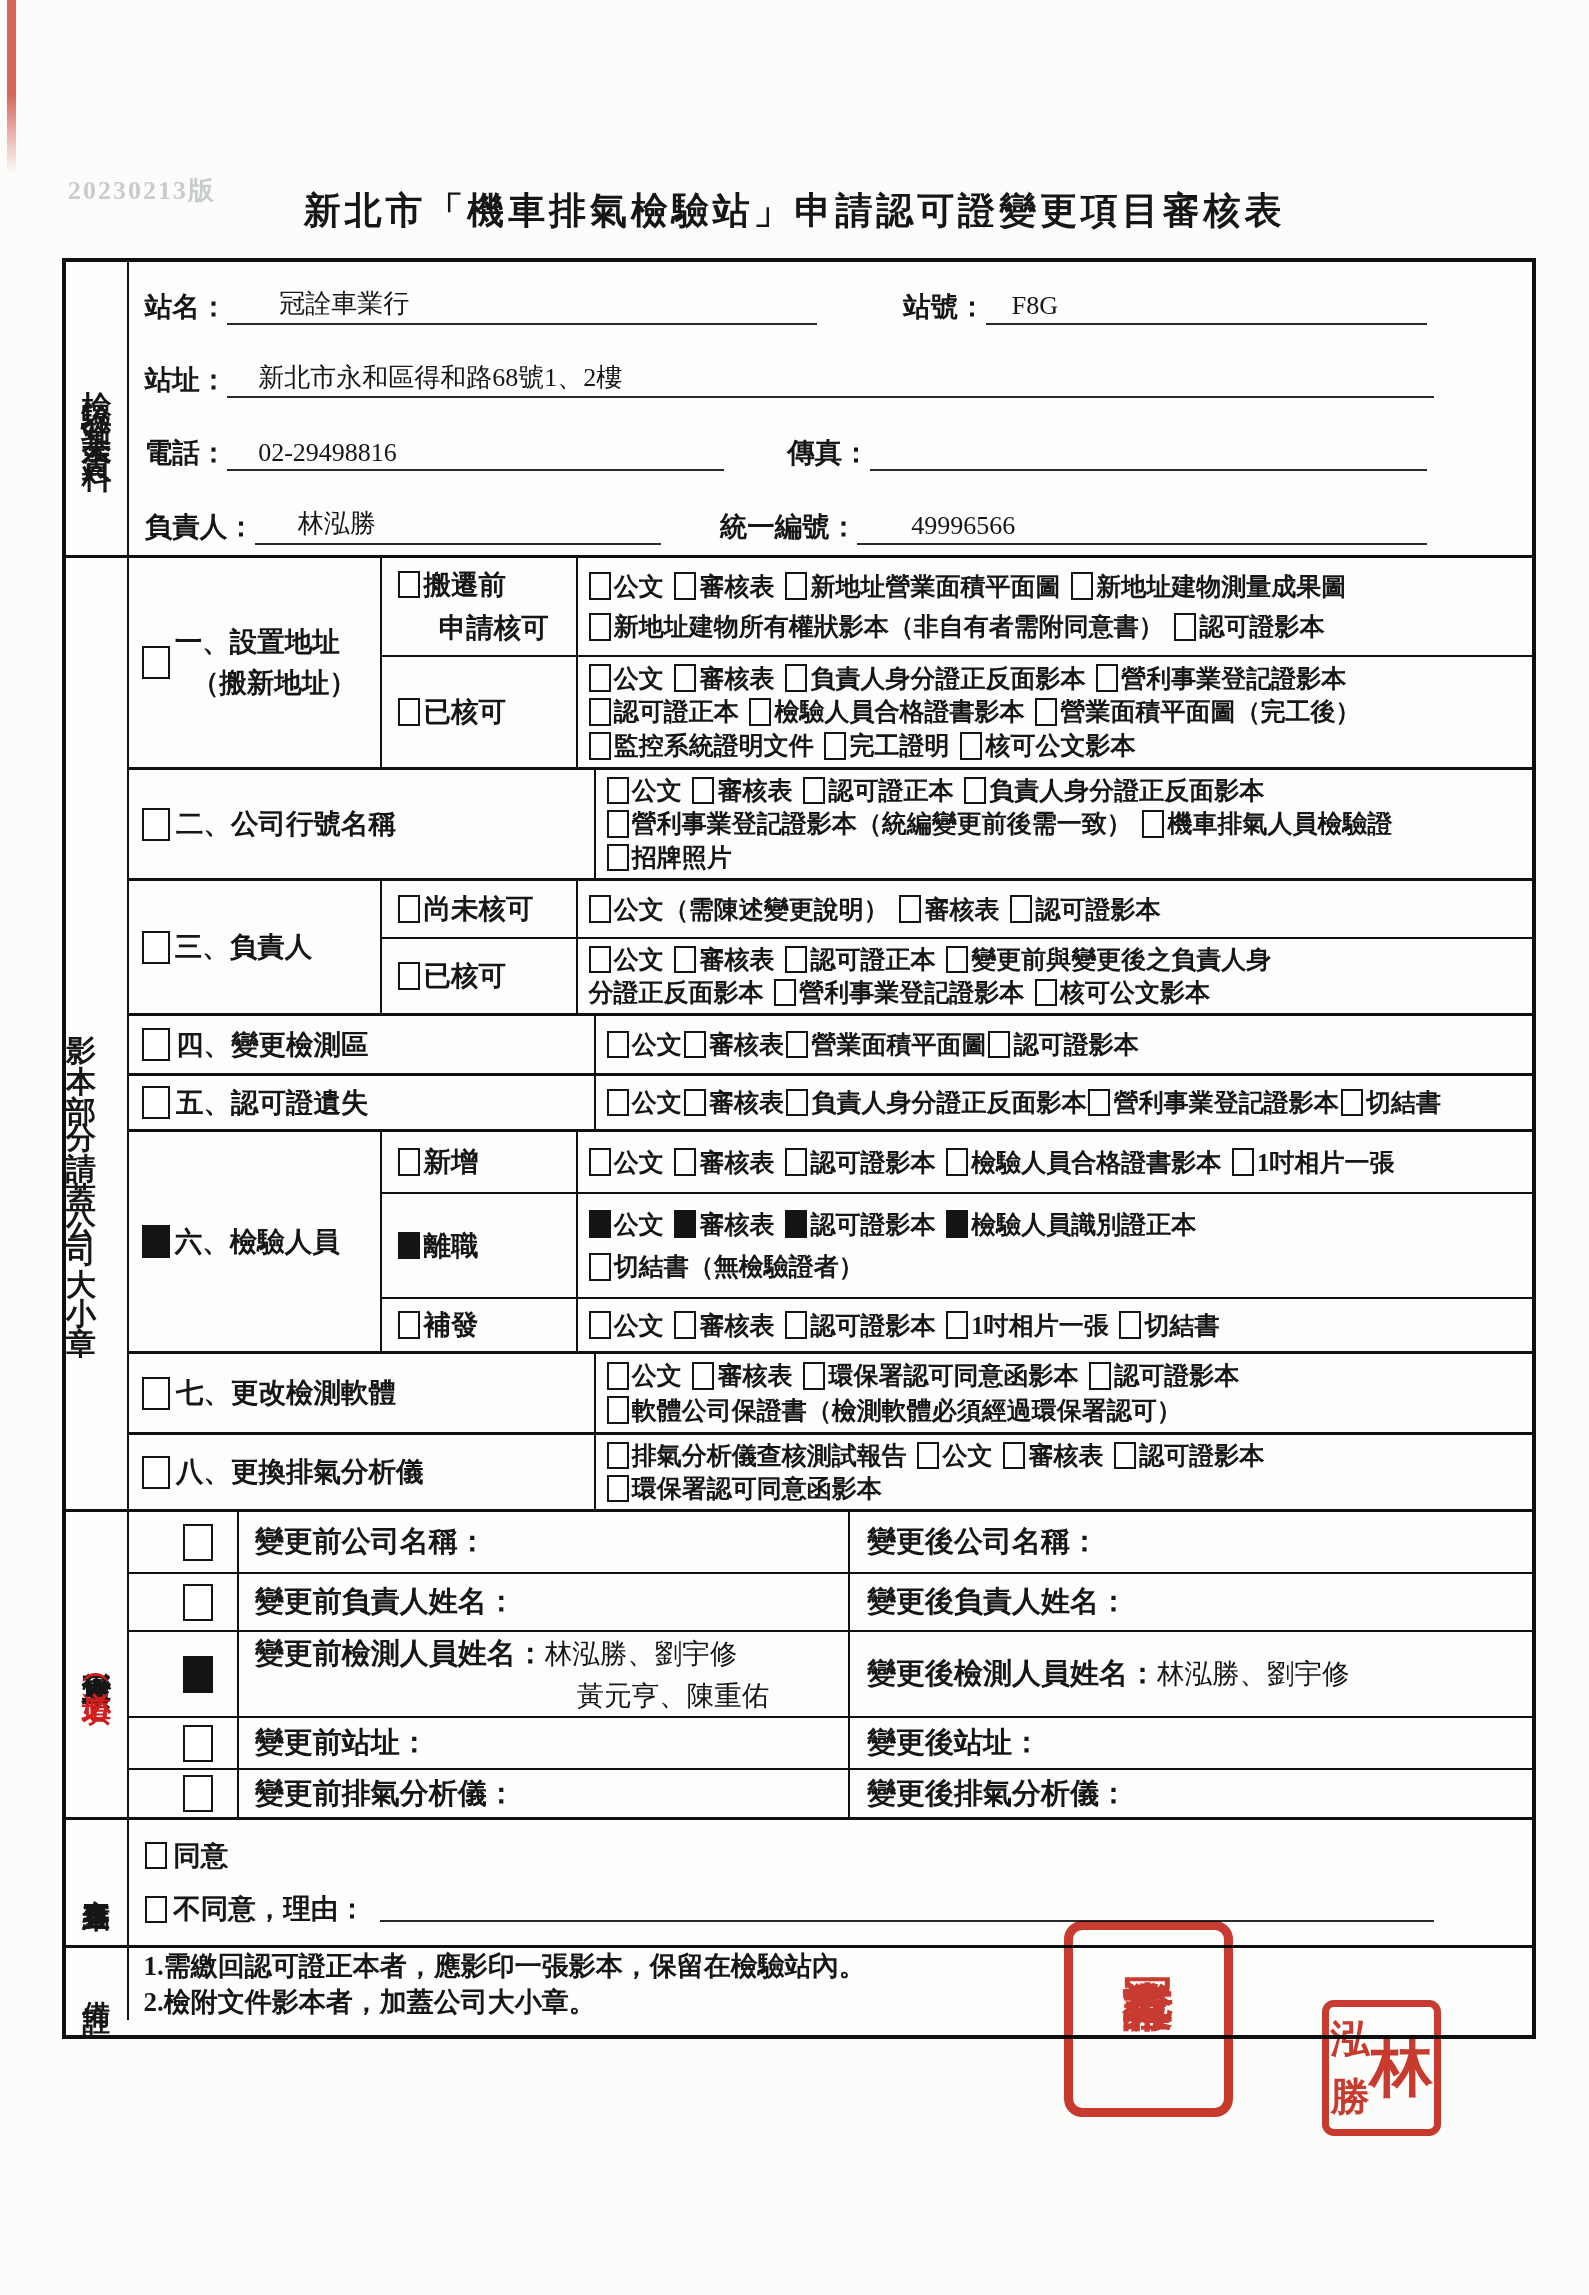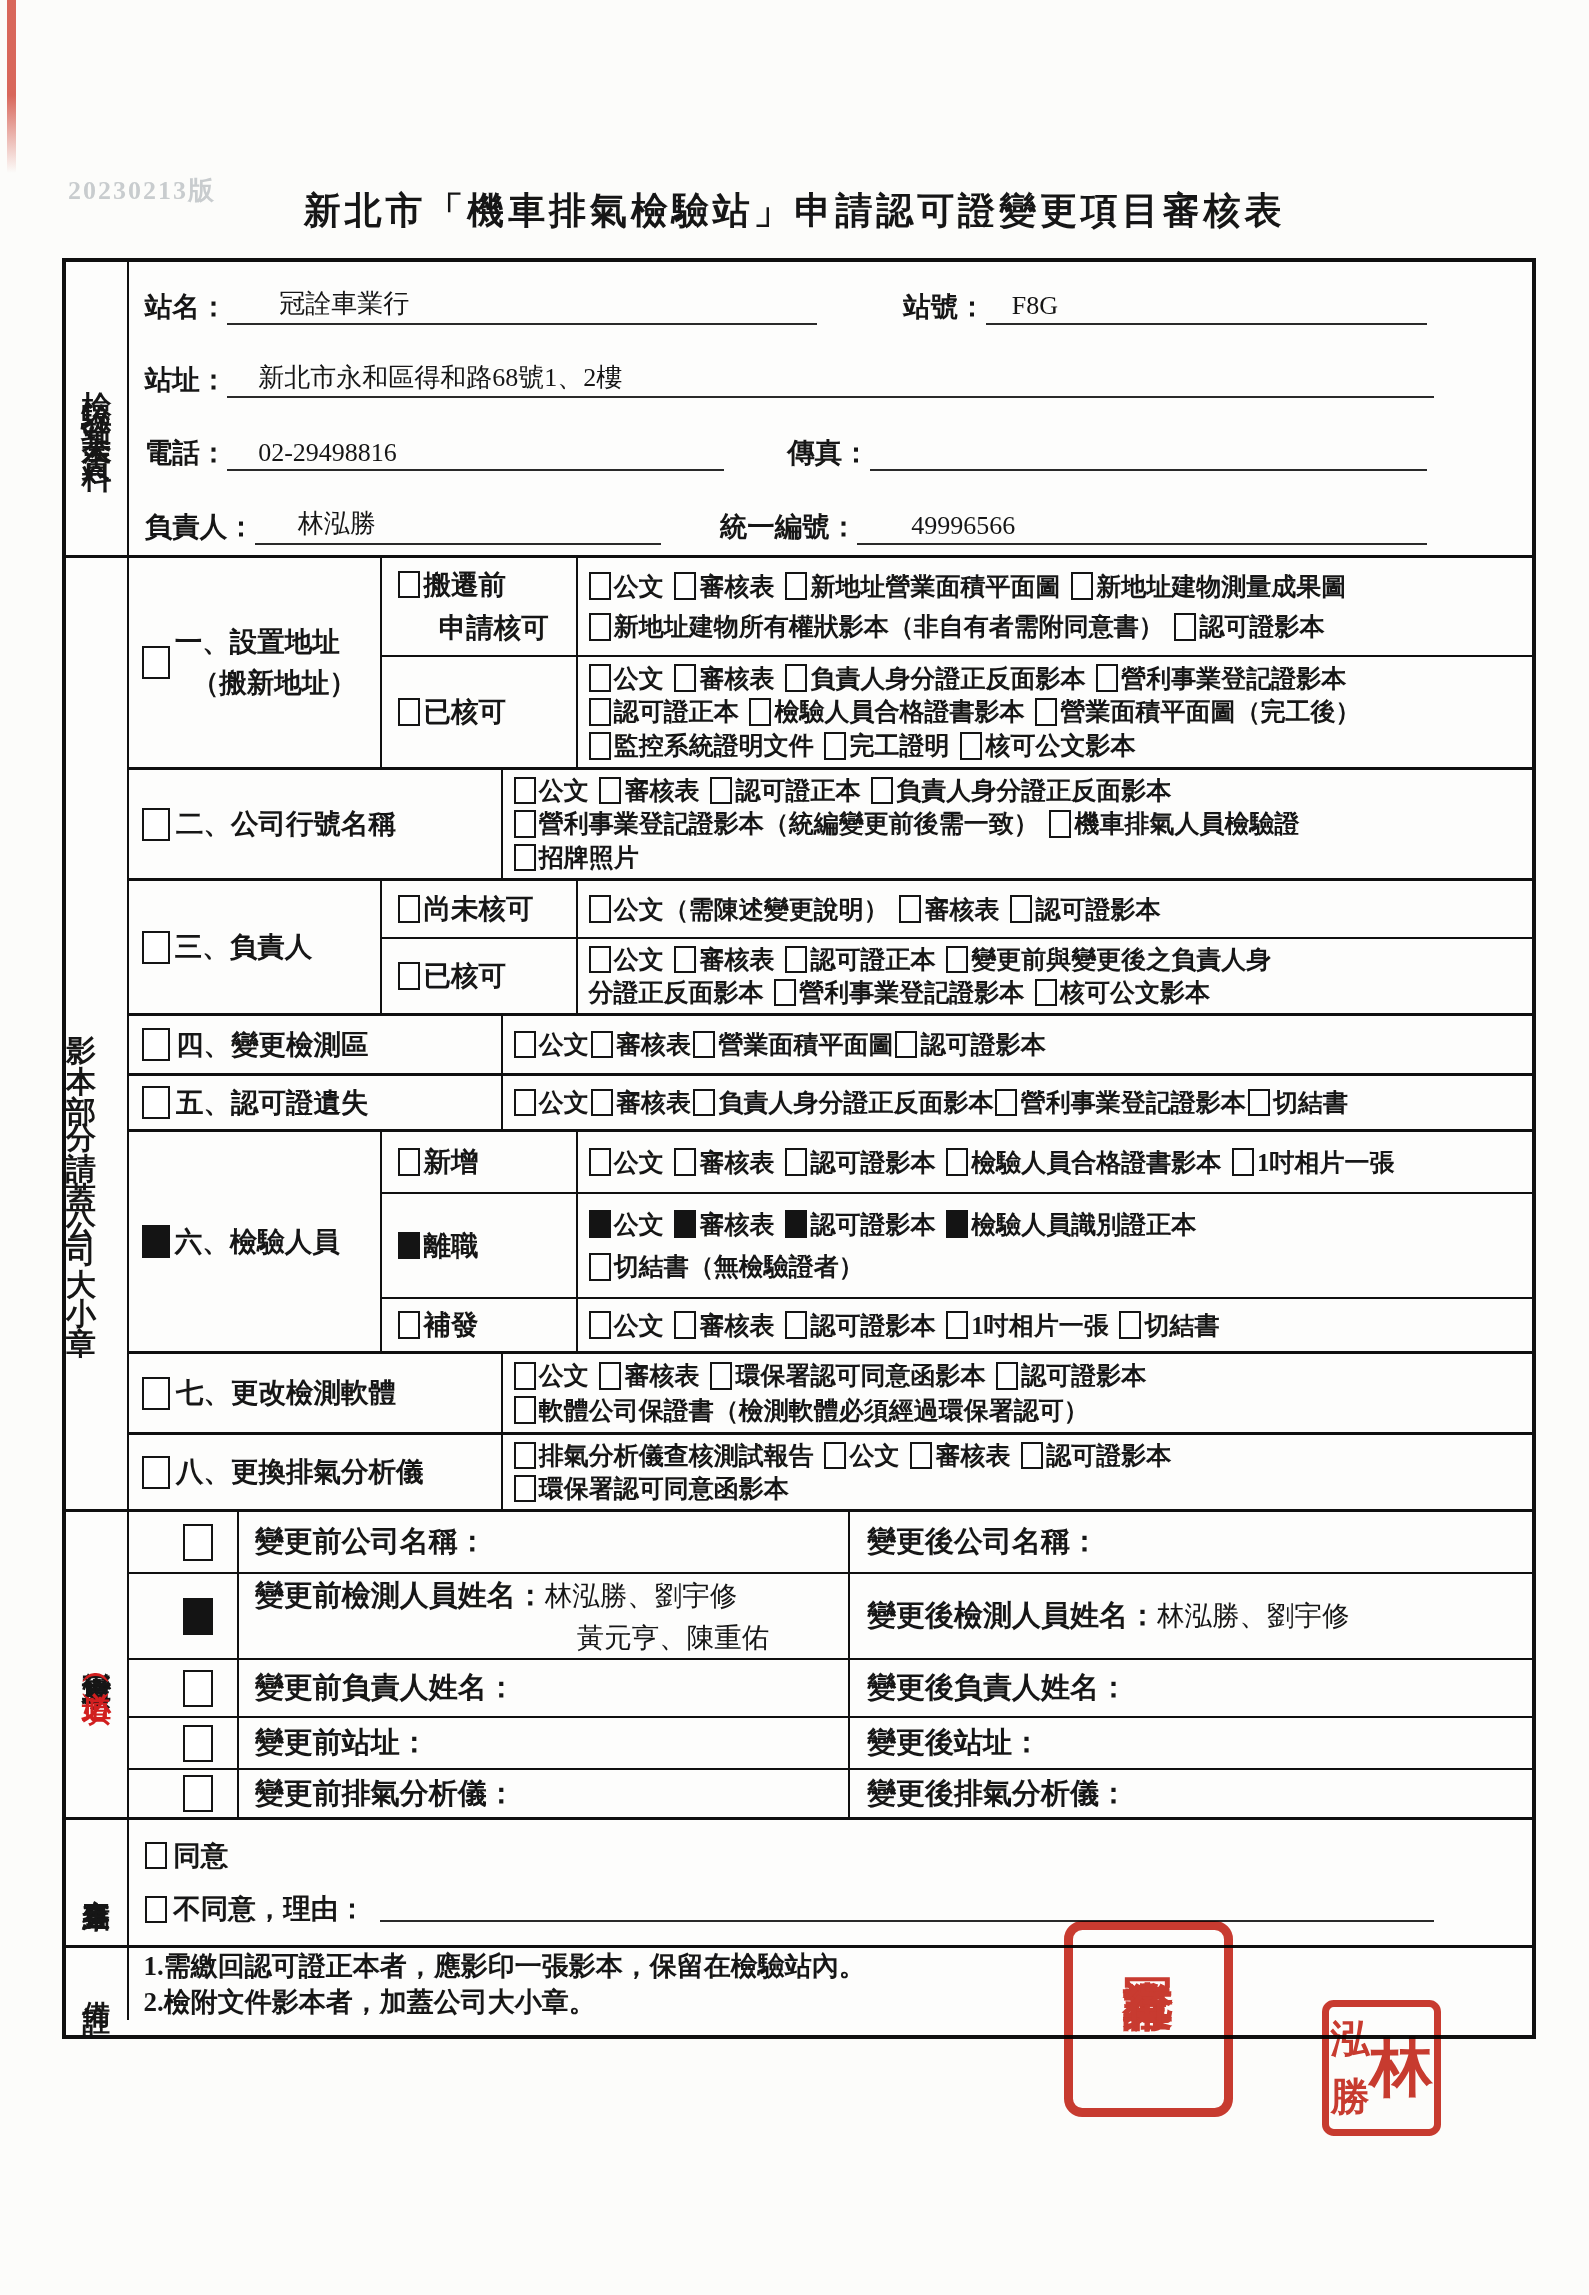--- a/index.html
+++ b/index.html
@@ -39,21 +39,21 @@
   .bilabel{font-weight:700;flex:none;white-space:nowrap;}
   .biline{border-bottom:2.6px solid #2a2a2a;display:inline-flex;align-items:flex-end;
     padding:0 0 1.3px 0;height:38px;}
   .bival{font-weight:400;font-size:26px;white-space:nowrap;}
 
   
   .crow{display:flex;border-bottom:3.3px solid #101010;}
   .crow:last-child{border-bottom:none;}
   .c-item{width:253px;flex:none;border-right:2px solid #101010;
     display:flex;align-items:center;padding-left:13px;}
-  .c-item-wide{width:374px;align-items:center;}
+  .c-item-wide{width:467px;align-items:center;}
   .c-ilabel{display:flex;flex-direction:column;gap:5.2px;}
   .c-l1{font-weight:700;font-size:27.5px;white-space:nowrap;}
   .c-l2{font-weight:700;font-size:27.5px;padding-left:17px;white-space:nowrap;}
   .c-subs{flex:1;display:flex;flex-direction:column;min-width:0;}
   .c-subrow{display:flex;border-bottom:2px solid #101010;min-height:0;}
   .c-subrow:last-child{border-bottom:none;flex:1;}
   .c-subcell{width:196px;flex:none;border-right:2px solid #101010;
     display:flex;flex-direction:column;justify-content:center;gap:7.9px;padding-left:15.7px;font-family:Liberation Serif, serif;}
   .subline{display:flex;align-items:center;gap:3.9px;font-weight:700;font-size:27.5px;white-space:nowrap;}
   .subline2{font-weight:700;font-size:27.5px;padding-left:41px;white-space:nowrap;}
@@ -637,42 +637,42 @@
               <span class="cb cb-xl"></span>
             </div>
           <div class="chbefore">
               <span class="chtext"><span class="chl">變更前公司名稱：</span><span class="chv"></span></span>
             </div>
           <div class="chafter">
               <span class="chtext"><span class="chl">變更後公司名稱：</span><span class="chv"></span></span>
             </div>
         </div>
 
+        <div class="chrow" style="height:58px">
+          <div class="chk">
+              <span class="cb cb-xl"></span>
+            </div>
+          <div class="chbefore">
+              <span class="chtext"><span class="chl">變更前負責人姓名：</span><span class="chv"></span></span>
+            </div>
+          <div class="chafter">
+              <span class="chtext"><span class="chl">變更後負責人姓名：</span><span class="chv"></span></span>
+            </div>
+        </div>
+
         <div class="chrow" style="height:86px">
           <div class="chk">
               <span class="cb cb-xl checked"></span>
             </div>
           <div class="chbefore">
             <span class="chtext"><span class="chl">變更前檢測人員姓名：</span><span class="chv">林泓勝、劉宇修</span></span>
             <span class="chtext chtext2"><span class="chv">黃元亨、陳重佑</span></span>
           </div>
           <div class="chafter">
               <span class="chtext"><span class="chl">變更後檢測人員姓名：</span><span class="chv">林泓勝、劉宇修</span></span>
-            </div>
-        </div>
-
-        <div class="chrow" style="height:58px">
-          <div class="chk">
-              <span class="cb cb-xl"></span>
-            </div>
-          <div class="chbefore">
-              <span class="chtext"><span class="chl">變更前負責人姓名：</span><span class="chv"></span></span>
-            </div>
-          <div class="chafter">
-              <span class="chtext"><span class="chl">變更後負責人姓名：</span><span class="chv"></span></span>
             </div>
         </div>
 
         <div class="chrow" style="height:52px">
           <div class="chk">
               <span class="cb cb-xl"></span>
             </div>
           <div class="chbefore">
               <span class="chtext"><span class="chl">變更前站址：</span><span class="chv"></span></span>
             </div>

